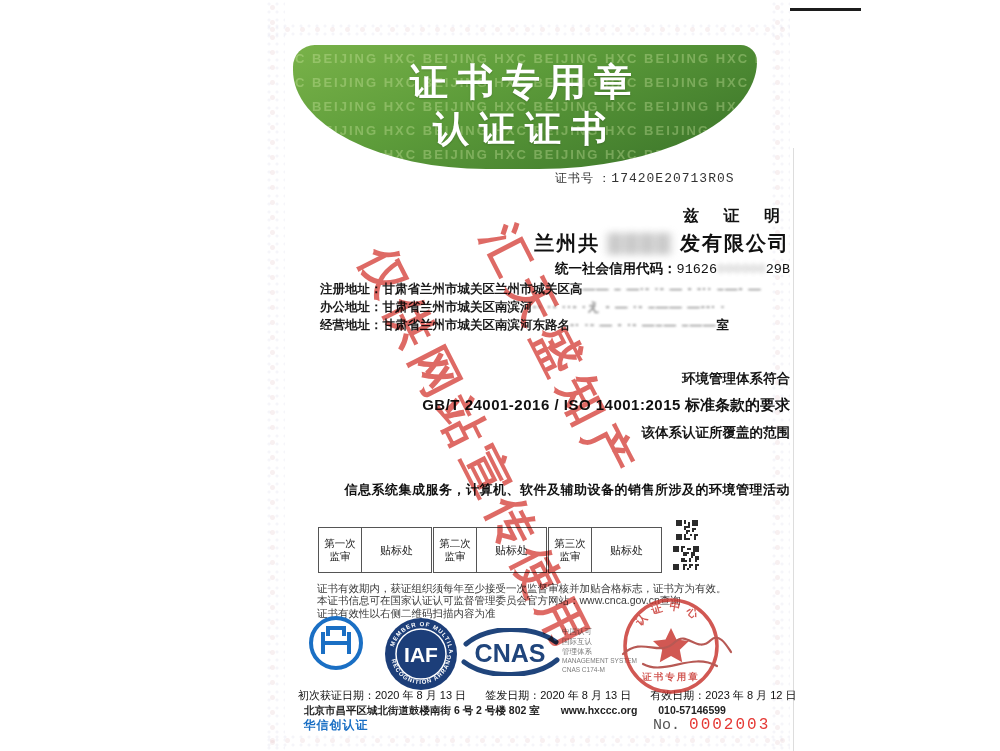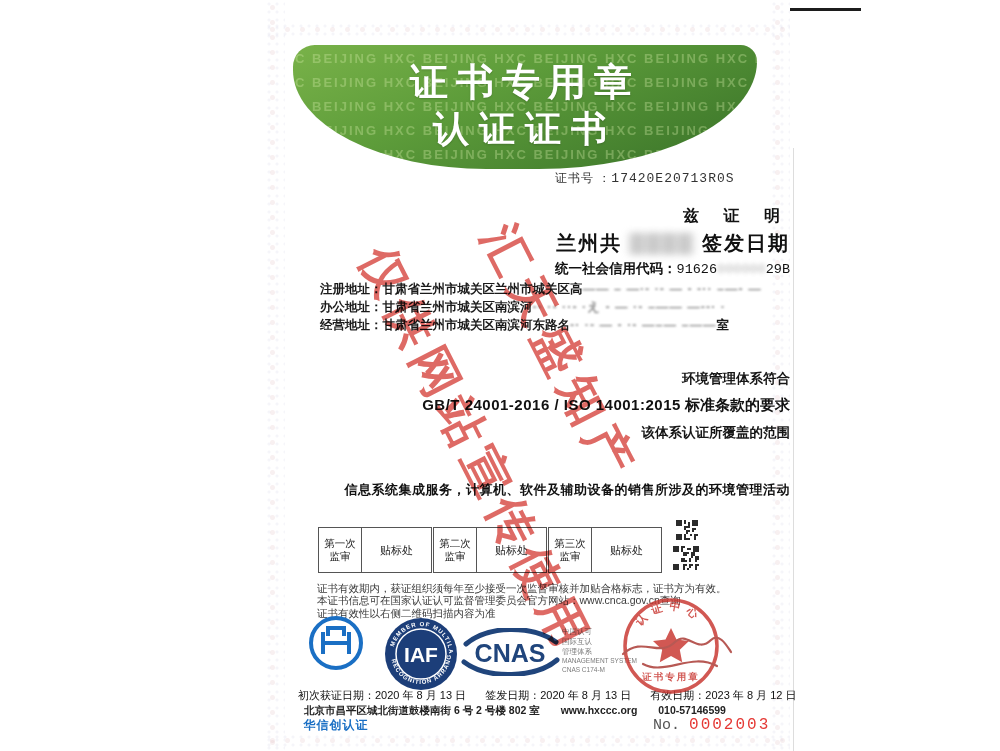--- a/index.html
+++ b/index.html
@@ -128,21 +128,21 @@
 
     <div class="abs certno">
       <span>证书号 ：</span><span class="val">17420E20713R0S</span>
     </div>
 
     <div class="abs center certify">兹 证 明</div>
 
     <div class="abs center company">
       <span>兰州共</span>
       <span class="blur-big">████</span>
-      <span>签发日期</span>
+      <span>发有限公司</span>
     </div>
 
     <div class="abs center credit">
       <span>统一社会信用代码：</span><span class="code">91626</span><span class="blur-sm code">000000</span><span class="code">29B</span>
     </div>
 
     <div class="abs addr addr1">
       <span>注册地址：</span><span>甘肃省兰州市城关区兰州市城关区高</span><span class="blur-dash">—— – —·- ·- — - -·· –—- —</span>
     </div>
     <div class="abs addr addr2">

